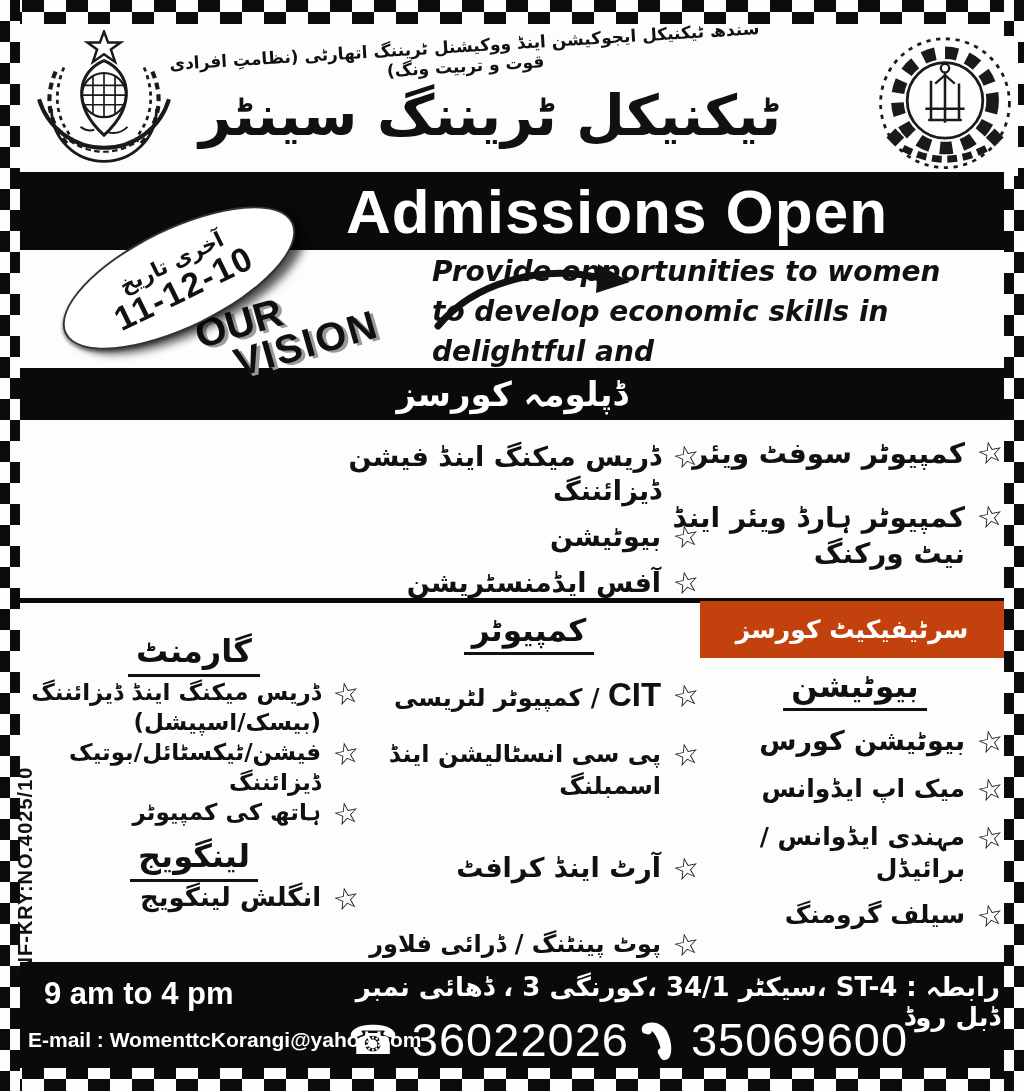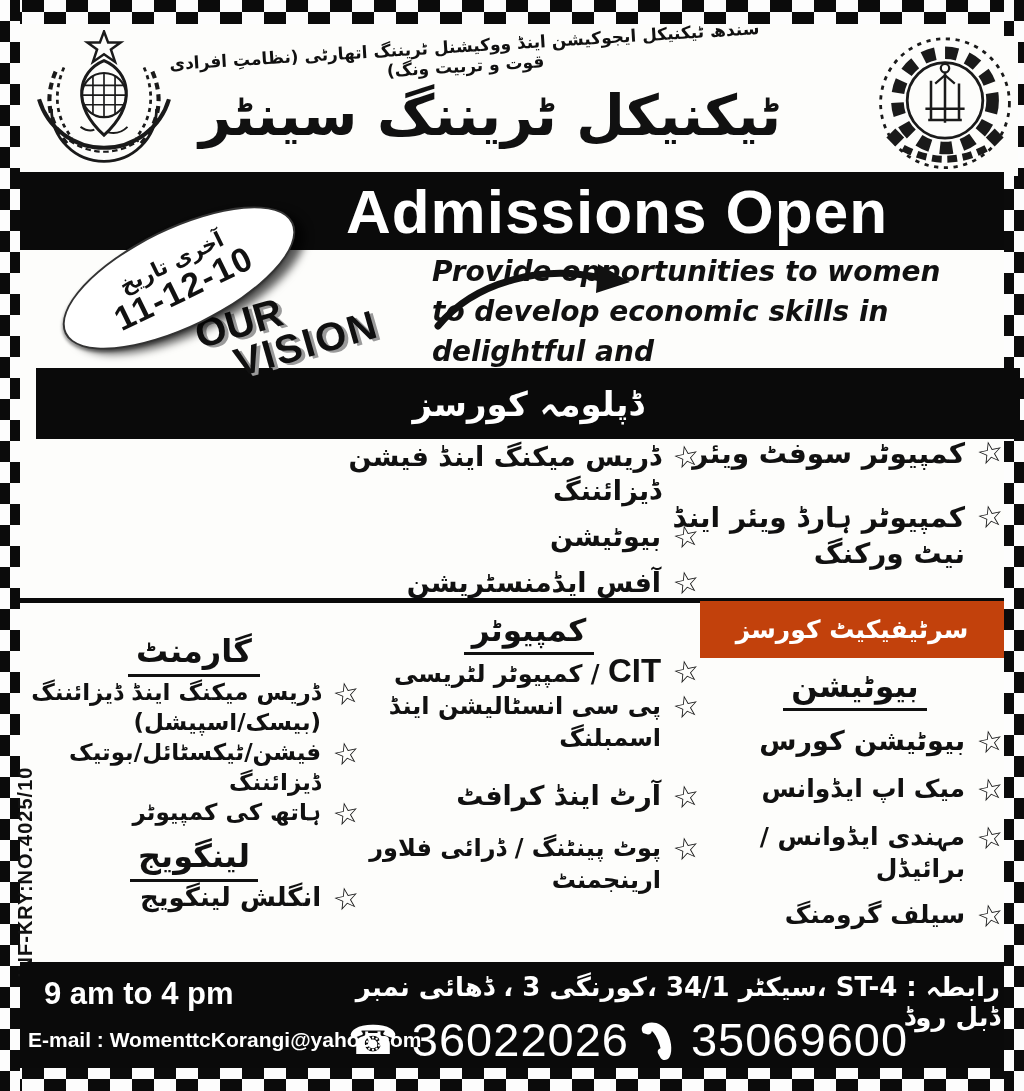--- a/index.html
+++ b/index.html
@@ -37,21 +37,21 @@
 
   
   .our-vision{left:198px;top:292px;transform:rotate(-16deg);font-family:"Liberation Sans",sans-serif;
               font-weight:bold;color:#101010;text-shadow:3px 3px 0 #9a9a9a;z-index:4;}
   .our-vision .v1{font-size:40px;line-height:36px;}
   .our-vision .v2{font-size:40px;line-height:40px;margin-left:30px;letter-spacing:2px;}
   .vision-arrow{left:428px;top:246px;z-index:3;}
   .vision-text{left:432px;top:252px;width:586px;font-style:italic;font-weight:bold;font-size:28px;line-height:40px;}
 
   
-  .dip-bar{left:36px;top:368px;width:984px;height:71px;background:#0a0a0a;color:#fff;
+  .dip-bar{left:20px;top:368px;width:984px;height:52px;background:#0a0a0a;color:#fff;
            display:flex;align-items:center;justify-content:center;}
   .dip-bar .t{font-size:34px;font-weight:bold;}
 
   .item{display:flex;align-items:flex-start;gap:12px;}
   .star{font-size:30px;font-weight:bold;line-height:34px;transform:rotate(-12deg);flex:0 0 auto;}
   .itxt{font-weight:bold;}
 
   .dip-right{left:642px;top:436px;width:362px;display:flex;flex-direction:column;gap:28px;}
   .dip-right .itxt{font-size:28px;line-height:36px;}
   .dip-left{left:40px;top:440px;width:660px;display:flex;flex-direction:column;gap:12px;}
@@ -61,21 +61,21 @@
 
   
   .cert-box{left:700px;top:601px;width:304px;height:57px;background:#c2410c;color:#fff;
             display:flex;align-items:center;justify-content:center;font-size:25px;font-weight:bold;}
   .colhead{text-align:center;}
   .colhead span{display:inline-block;font-weight:bold;border-bottom:3px solid #111;padding:0 8px 4px;}
   .beaut-col{left:706px;top:668px;width:298px;display:flex;flex-direction:column;gap:14px;}
   .beaut-col .colhead span{font-size:31px;}
   .beaut-col .itxt{font-size:25px;line-height:32px;}
   .beaut-col .heavy{font-size:27px;}
-  .comp-col{left:358px;top:612px;width:342px;display:flex;flex-direction:column;gap:0;}
+  .comp-col{left:358px;top:612px;width:342px;display:flex;flex-direction:column;gap:24px;}
   .comp-col .colhead span{font-size:31px;}
   .comp-col .itxt{font-size:24px;line-height:32px;}
   .cit-latin{font-family:"Liberation Sans",sans-serif;font-size:33px;font-weight:bold;line-height:32px;margin-top:40px;}
   .artcraft .itxt{font-size:27px;}
   .gar-col{left:28px;top:632px;width:332px;display:flex;flex-direction:column;}
   .gar-col .colhead span{font-size:32px;}
   .gar-col .itxt{font-size:23px;line-height:30px;text-align:right;}
   .lang-head{margin-top:6px;}
   .lang-head span{font-size:28px;}
   .eng-item .itxt{font-size:26px;}

